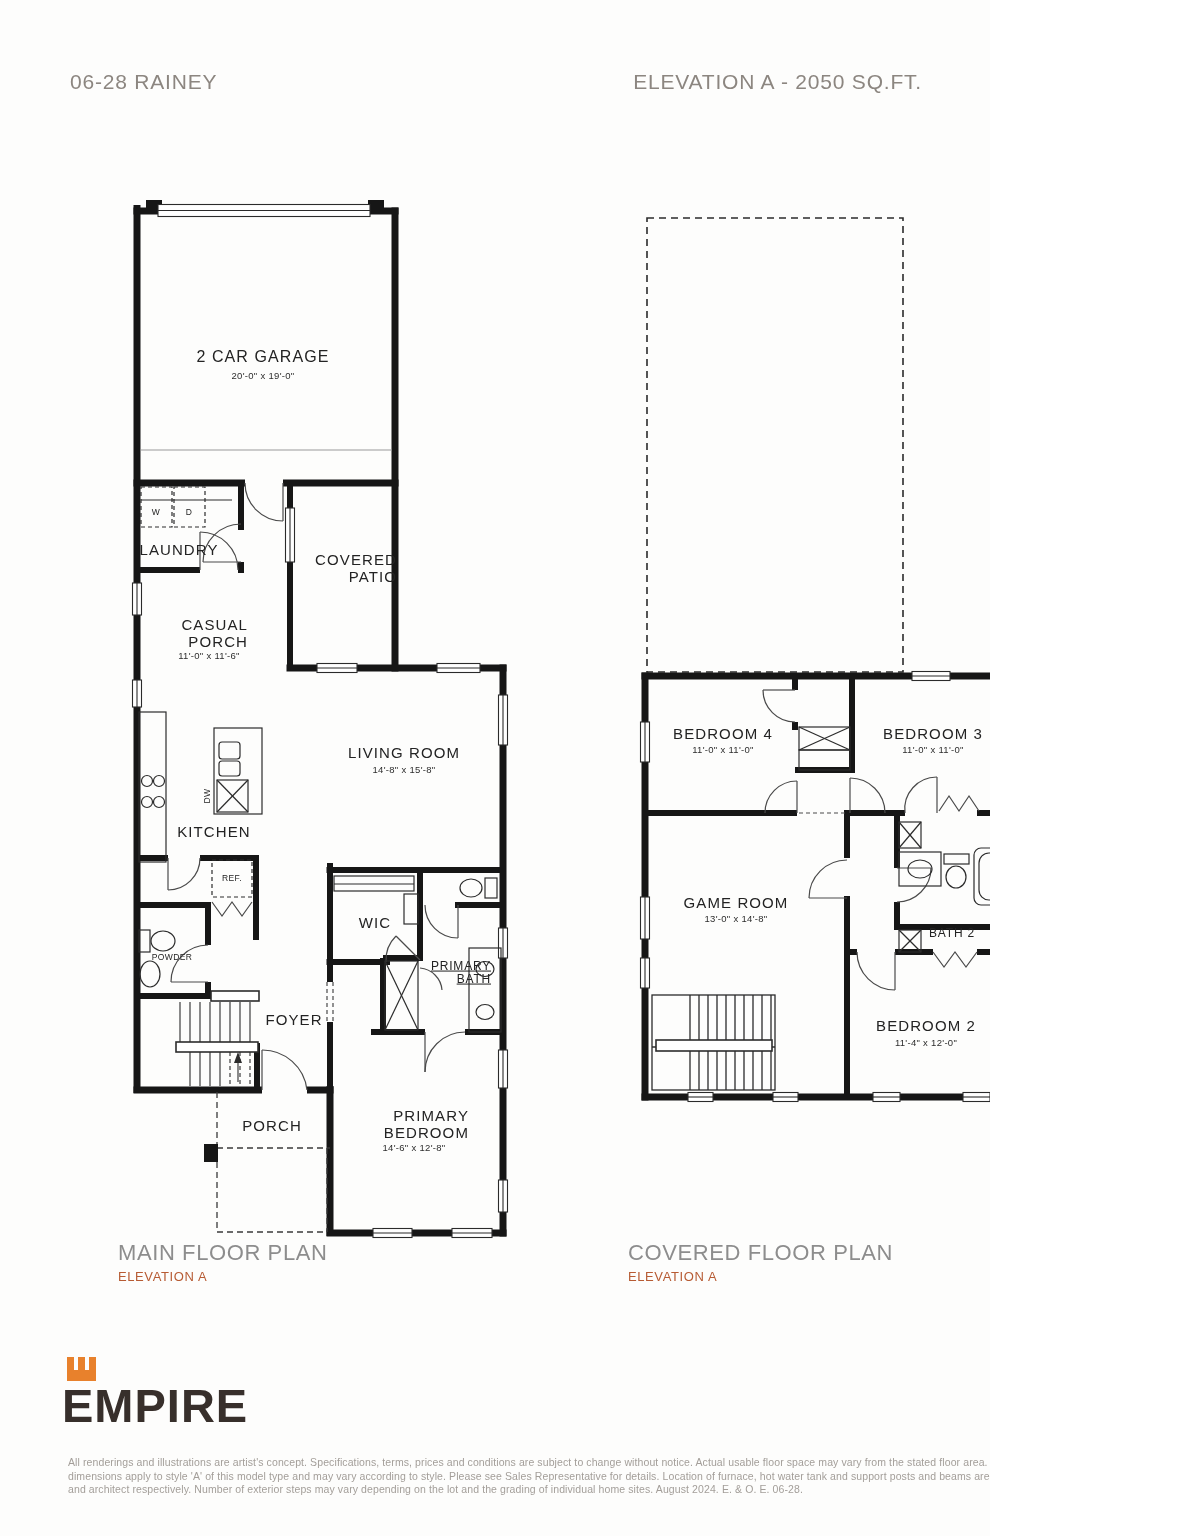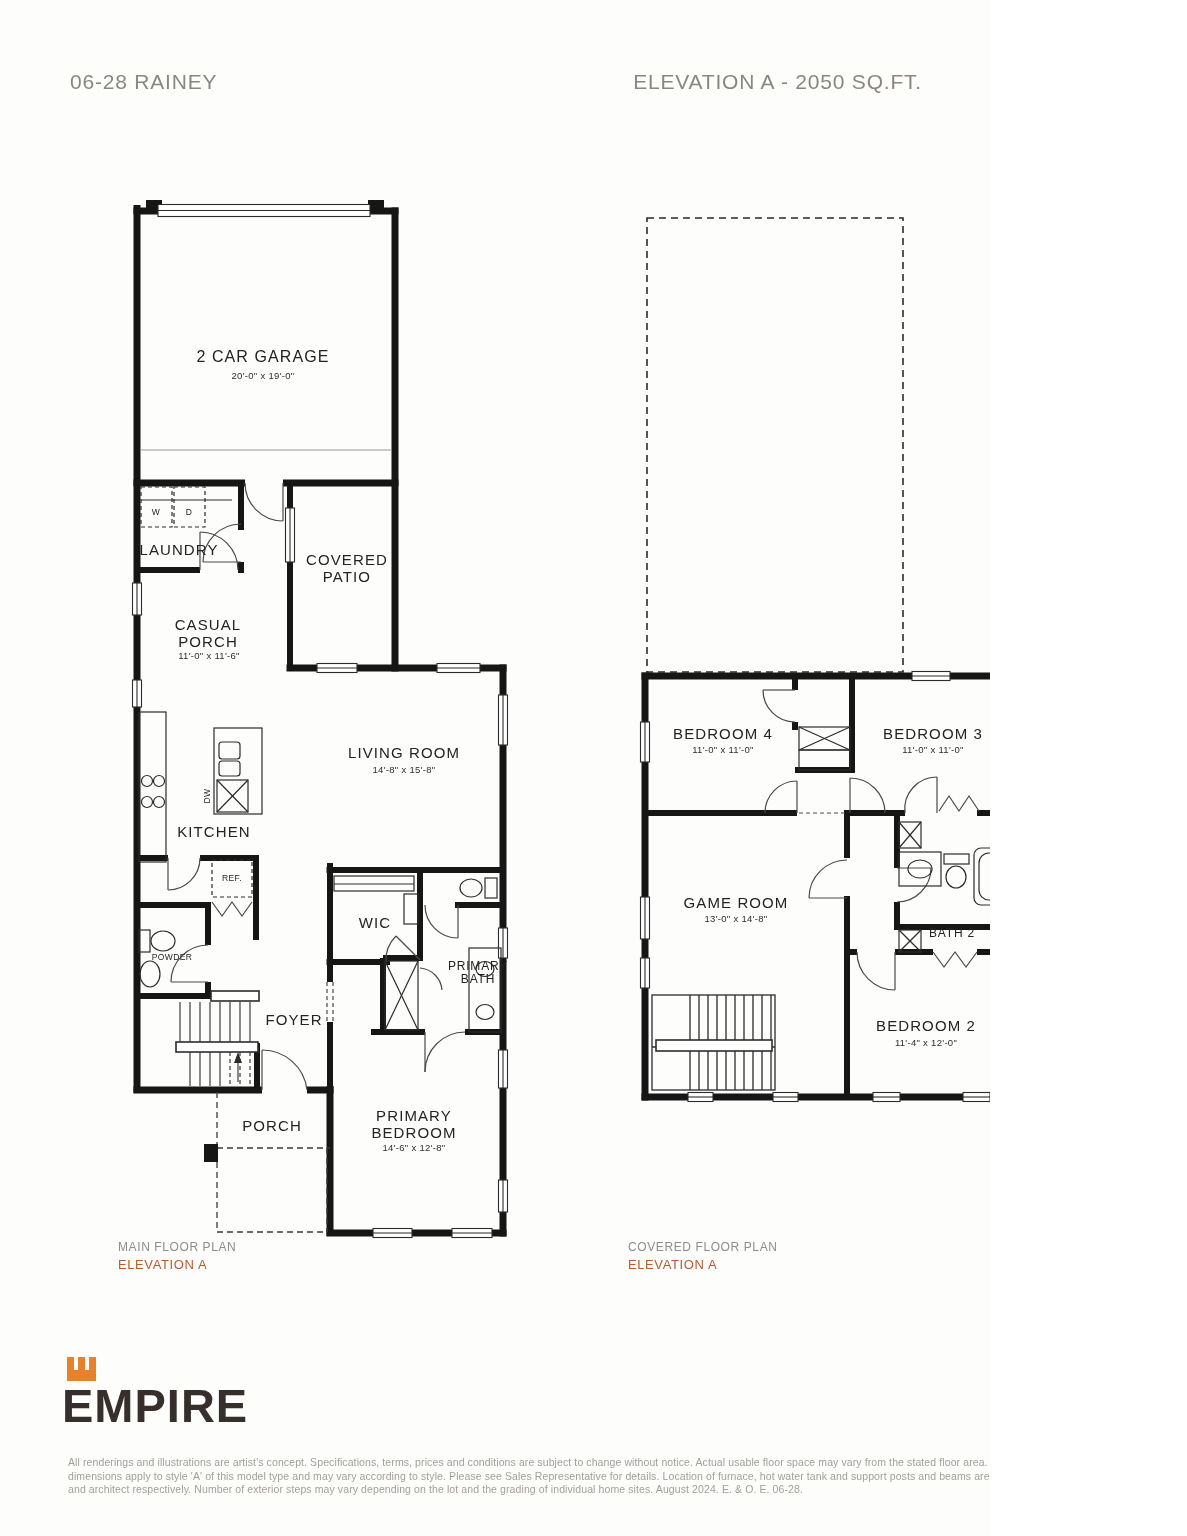--- a/index.html
+++ b/index.html
@@ -12,29 +12,29 @@
   .page{position:relative;width:990px;height:1536px;background:#fdfdfc;overflow:hidden;}
 
   .hdr{position:absolute;top:70px;font-size:21px;letter-spacing:.8px;color:var(--heading_gray);}
   .hdr-left{left:70px;}
   .hdr-right{right:68px;}
 
   svg.plan{position:absolute;left:0;top:0;width:1187px;height:1536px;}
 
   .lbl{position:absolute;transform:translate(-50%,-50%);font-size:15px;letter-spacing:1.1px;
        color:#232323;white-space:nowrap;text-align:center;z-index:3;}
-  .lbl.wrap{white-space:normal;line-height:1.12;}
+  .lbl.wrap{white-space:normal;line-height:1.12;text-align:right;}
   .lbl.sm{font-size:8.5px;letter-spacing:.4px;}
   .lbl.md{font-size:12px;letter-spacing:.8px;margin-top:26px;}
   .dims{position:absolute;transform:translate(-50%,-50%);font-size:9.5px;letter-spacing:.3px;
         color:#2d2d2d;white-space:nowrap;z-index:3;}
   .rot{transform:translate(-50%,-50%) rotate(-90deg);}
 
   .caption{position:absolute;z-index:3;}
-  .caption .cap-title{font-size:12px;letter-spacing:.6px;color:var(--caption_gray);}
+  .caption .cap-title{font-size:22px;letter-spacing:.6px;color:var(--caption_gray);}
   .caption .cap-elev{font-size:13px;letter-spacing:.6px;color:var(--accent);margin-top:3px;}
 
   .logo{position:absolute;left:62px;top:1356px;z-index:3;}
   .logo .crown{display:block;margin-left:5px;margin-bottom:1px;}
   .logo .brand{font-size:47px;font-weight:bold;letter-spacing:1px;color:#372f2b;line-height:1;}
 
   .disclaimer{position:absolute;left:68px;top:1456px;width:1104px;font-size:10.5px;
       line-height:1.3;color:var(--disclaimer_gray);letter-spacing:.1px;z-index:3;}
 </style>
 </head>
@@ -298,21 +298,21 @@
   <div class="lbl wrap" style="left:347px;top:569px;width:100px;">COVERED PATIO</div>
   <div class="lbl wrap" style="left:208px;top:634px;width:80px;">CASUAL PORCH</div>
   <div class="dims" style="left:209px;top:655px;">11'-0" x 11'-6"</div>
   <div class="lbl" style="left:404px;top:752px;">LIVING ROOM</div>
   <div class="dims" style="left:404px;top:769px;">14'-8" x 15'-8"</div>
   <div class="lbl" style="left:214px;top:831px;">KITCHEN</div>
   <div class="lbl sm rot" style="left:207px;top:796px;">DW</div>
   <div class="lbl sm" style="left:232px;top:878px;">REF.</div>
   <div class="lbl sm" style="left:172px;top:957px;">POWDER</div>
   <div class="lbl" style="left:375px;top:922px;">WIC</div>
-  <div class="lbl md wrap" style="left:478px;top:947px;width:80px;">PRIMARY BATH</div>
+  <div class="lbl md wrap" style="left:451px;top:947px;width:80px;text-decoration:underline;">PRIMARY BATH</div>
   <div class="lbl" style="left:294px;top:1019px;text-align:center;">FOYER</div>
   <div class="lbl" style="left:272px;top:1125px;">PORCH</div>
   <div class="lbl wrap" style="left:414px;top:1125px;width:110px;">PRIMARY BEDROOM</div>
   <div class="dims" style="left:414px;top:1147px;">14'-6" x 12'-8"</div>
 
   <div class="lbl" style="left:723px;top:733px;">BEDROOM 4</div>
   <div class="dims" style="left:723px;top:749px;">11'-0" x 11'-0"</div>
   <div class="lbl" style="left:933px;top:733px;">BEDROOM 3</div>
   <div class="dims" style="left:933px;top:749px;">11'-0" x 11'-0"</div>
   <div class="lbl" style="left:736px;top:902px;">GAME ROOM</div>

